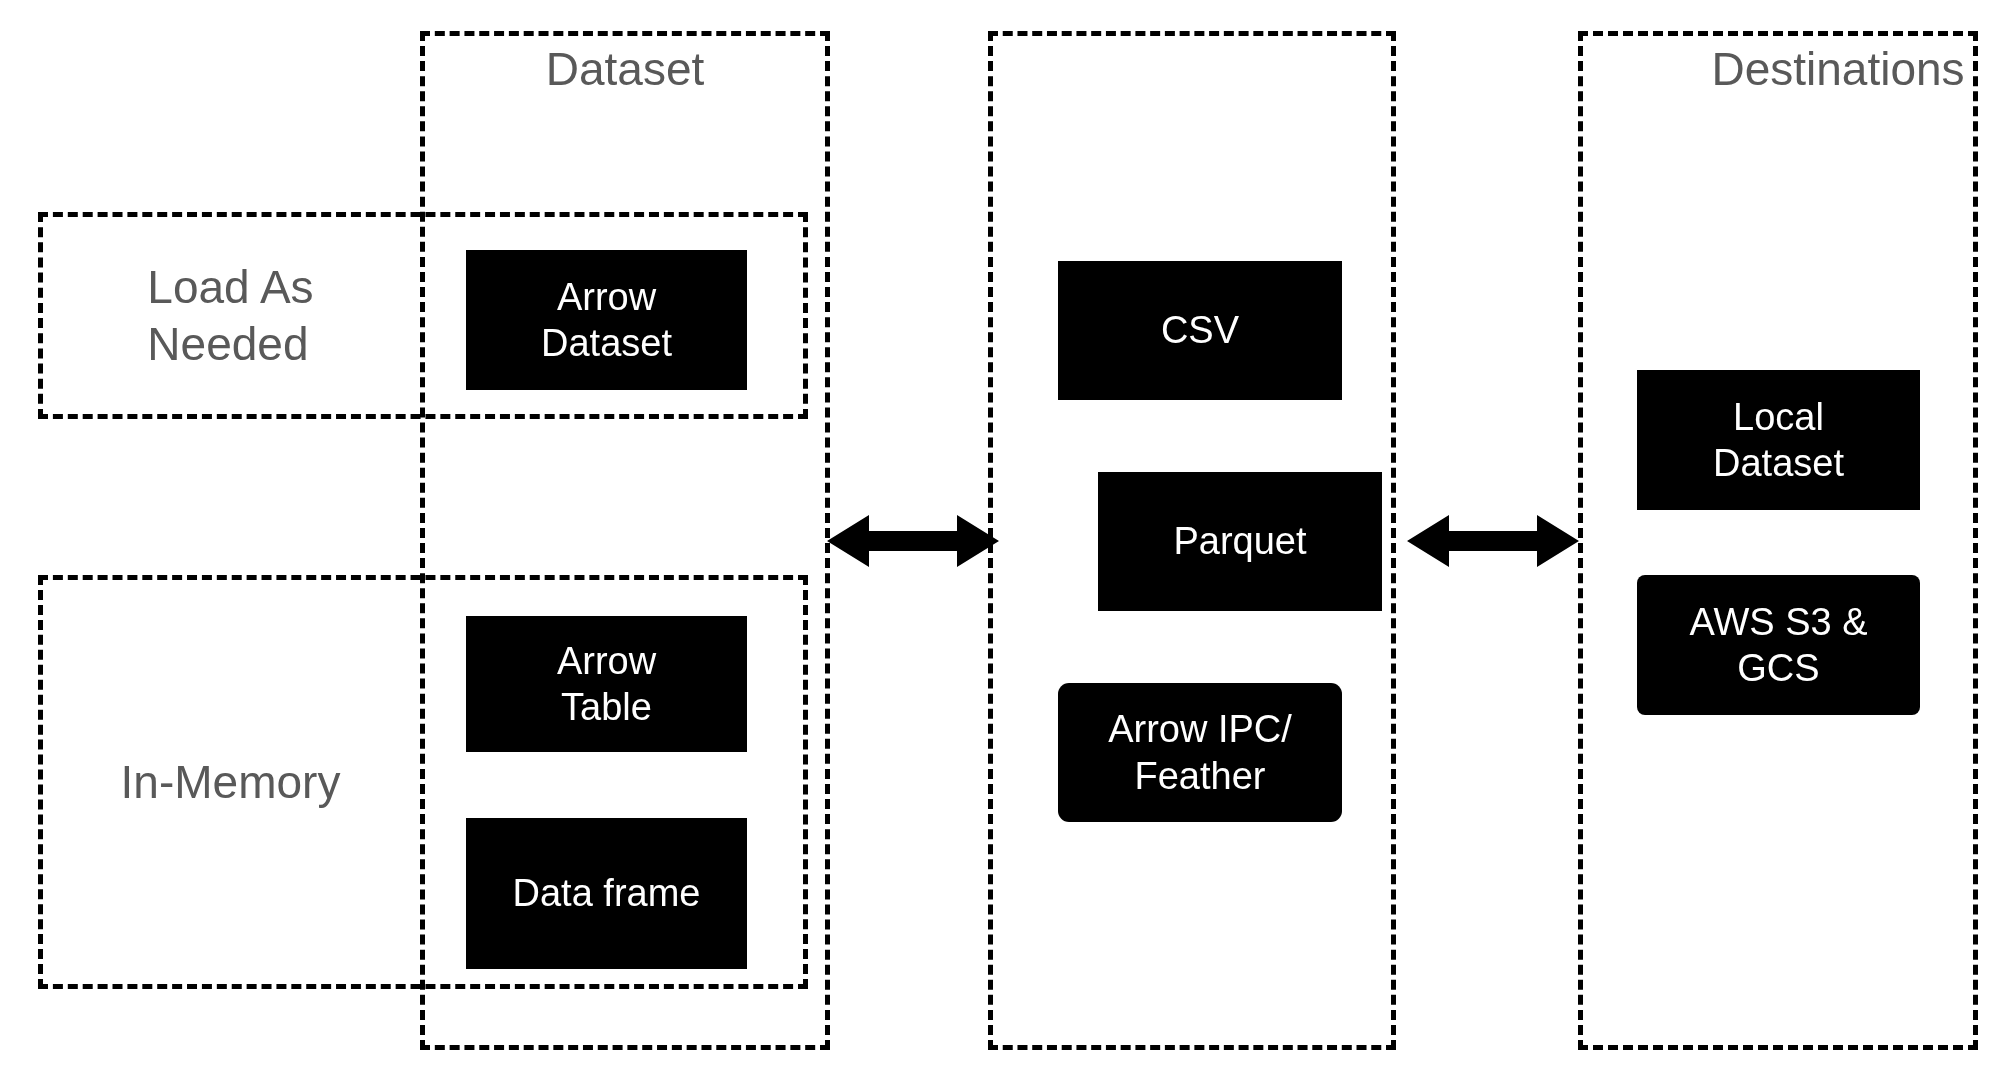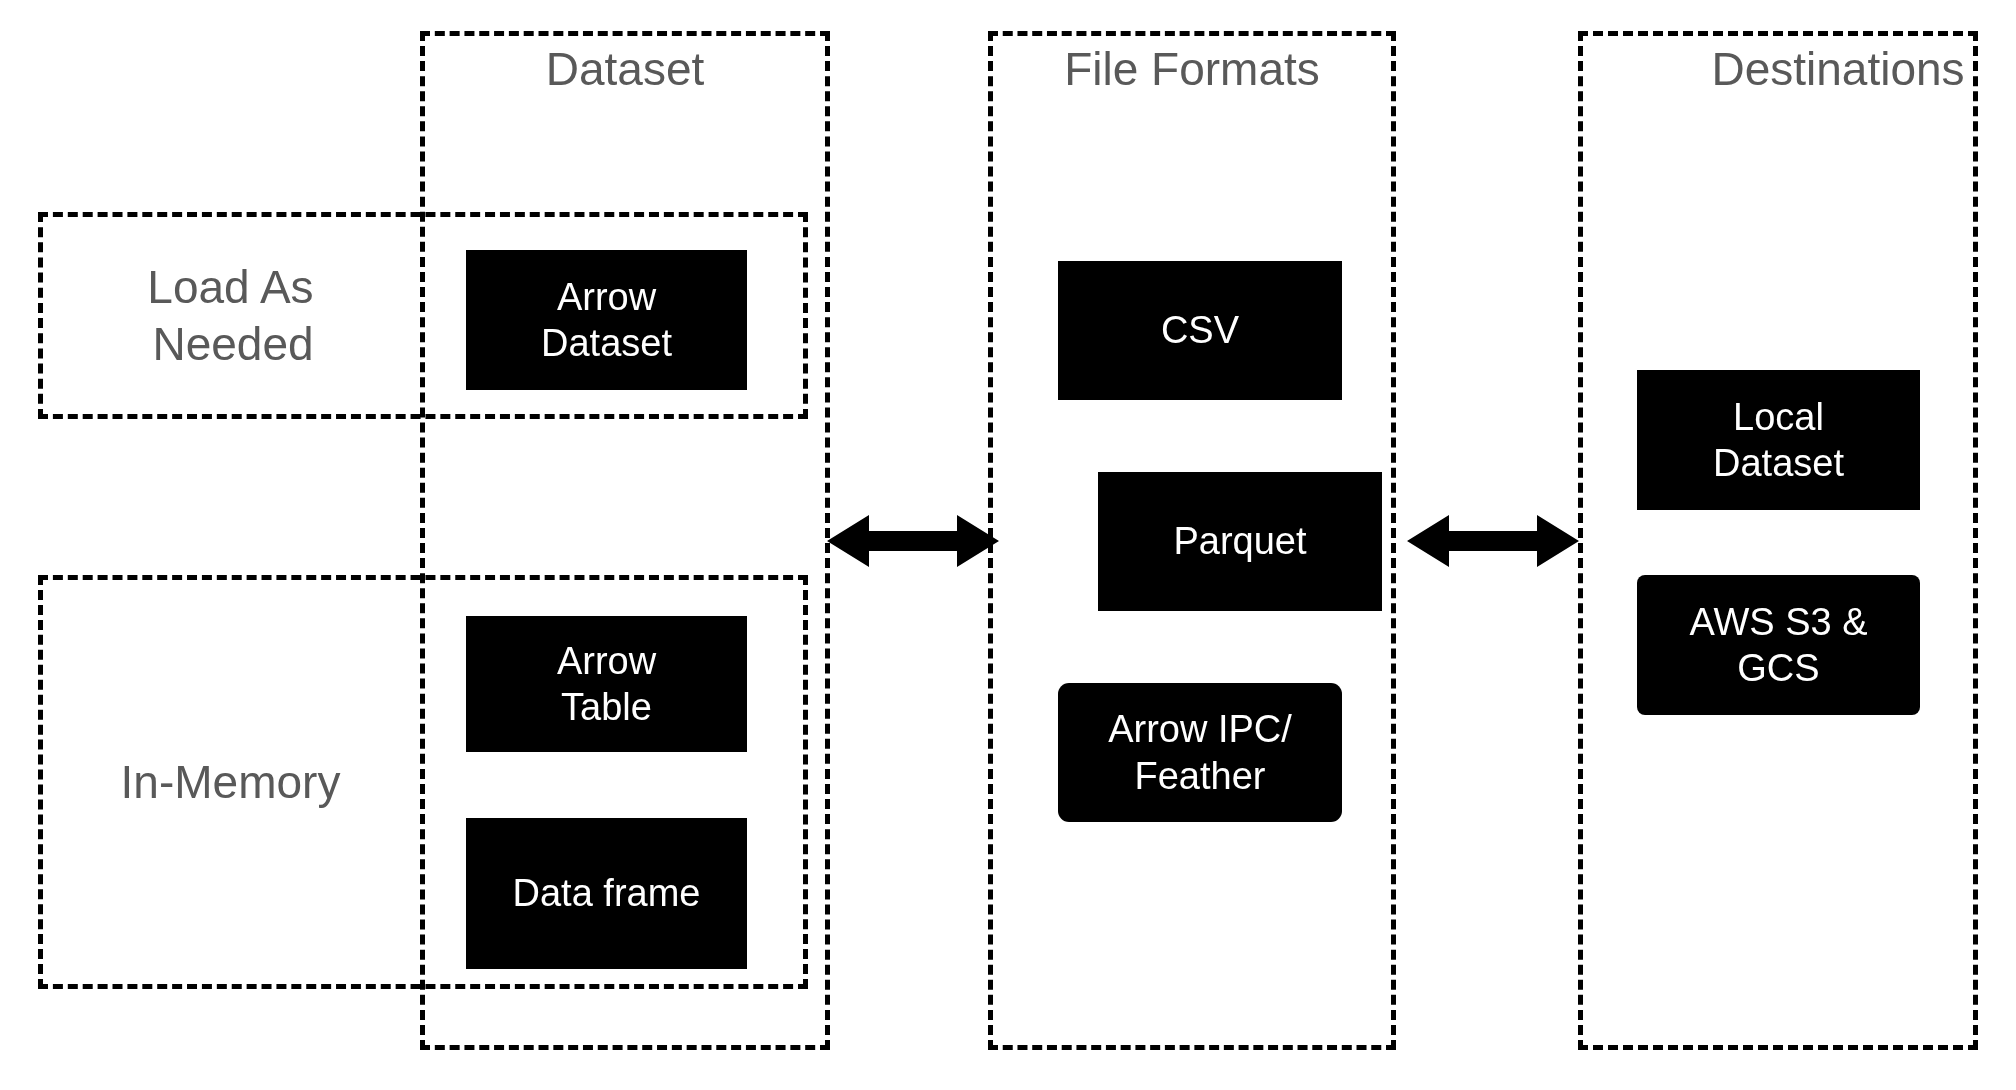--- a/index.html
+++ b/index.html
@@ -39,21 +39,21 @@
     letter-spacing: 0px;
   }
 
   
   .row-label {
     position: absolute;
     color: #595959;
     font-size: 46px;
     font-weight: 400;
     line-height: 1.22;
-    text-align: right;
+    text-align: left;
     display: flex;
     align-items: center;
     justify-content: center;
   }
 
   
   .node {
     position: absolute;
     box-sizing: border-box;
     background: #000000;
@@ -87,21 +87,20 @@
   <div class="dashed-box" style="left:988px; top:31px; width:408px; height:1019px;"></div>
 
   <div class="dashed-box" style="left:1578px; top:31px; width:400px; height:1019px;"></div>
 
   <div class="dashed-box" style="left:38px; top:212px; width:770px; height:207px;"></div>
 
   <div class="dashed-box" style="left:38px; top:575px; width:770px; height:414px;"></div>
 
   <div class="col-title" style="left:420px; top:44px; width:410px;">Dataset</div>
 
-  <div class="col-title" style="left:988px; top:44px; width:408px;">File Formats</div>
 
   <div class="col-title" style="left:1638px; top:44px; width:400px;">Destinations</div>
 
   <div class="row-label" style="left:48px; top:212px; width:365px; height:207px; white-space:pre-line;">Load As
 Needed</div>
 
   <div class="row-label" style="left:48px; top:575px; width:365px; height:414px; white-space:pre-line;">In-Memory</div>
 
   <div class="node" style="left:466px; top:250px; width:281px; height:140px;">Arrow
 Dataset</div>

